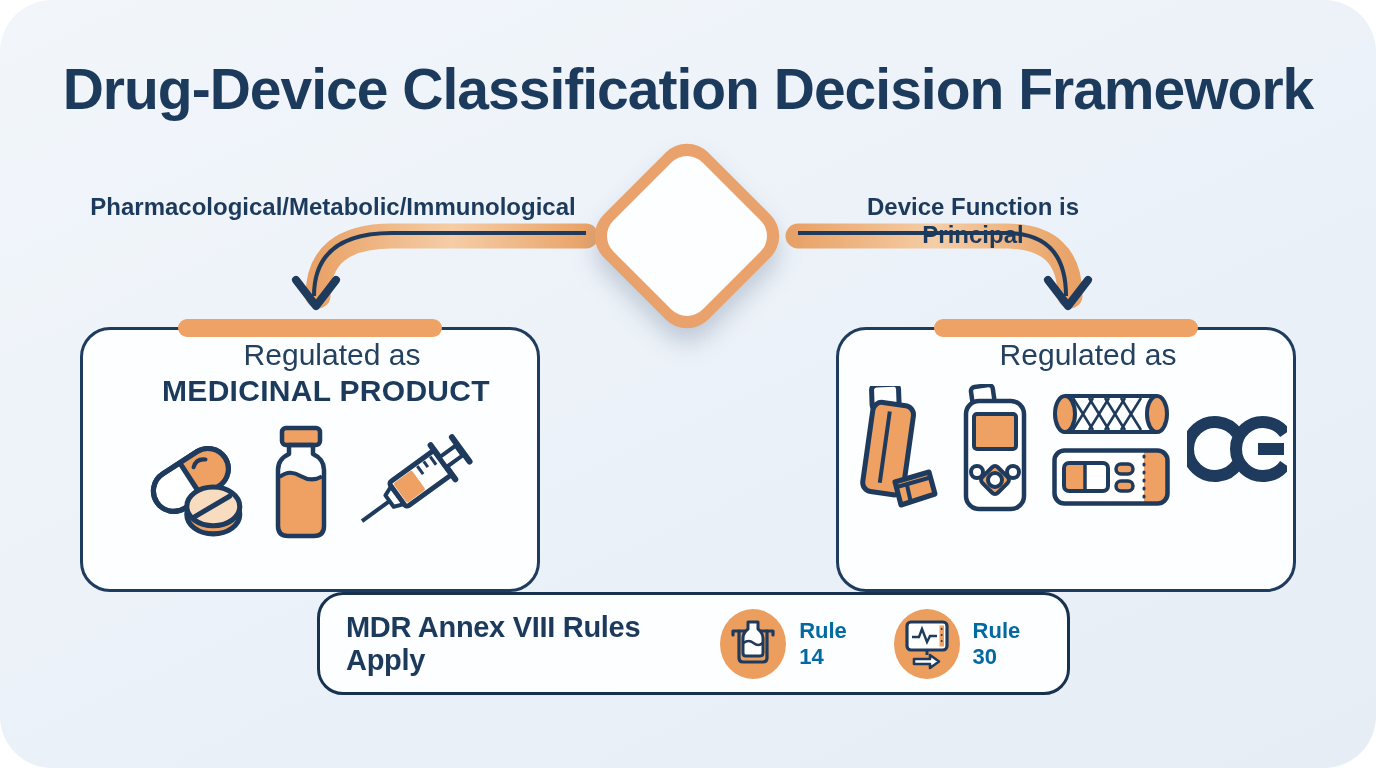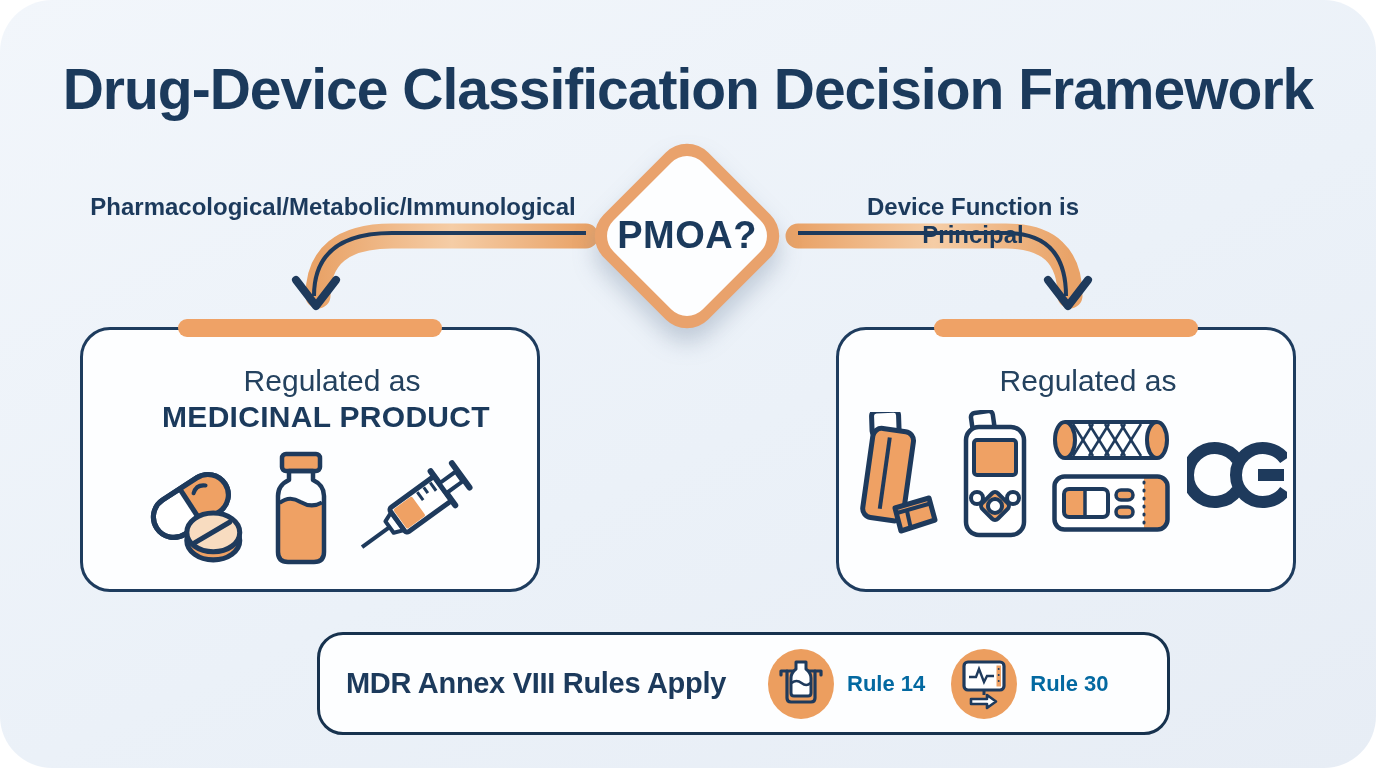--- a/index.html
+++ b/index.html
@@ -18,25 +18,25 @@
            box-shadow:10px 10px 22px rgba(110,130,155,.35);}
   .diamond-inner{position:absolute;inset:11px;background:#FDFEFF;border-radius:22px;}
   .diamond-label{position:absolute;left:587px;top:214px;width:200px;text-align:center;
                  font-size:38px;font-weight:800;letter-spacing:.5px;color:#1B3A5C;}
   .result-box{position:absolute;top:327px;width:460px;height:265px;background:#FDFEFF;
               border:3.5px solid #1E3C5E;border-radius:30px;box-sizing:border-box;text-align:center;}
   .result-box.left-box{left:80px;}
   .result-box.right-box{left:836px;}
   .tab-bar{position:absolute;top:-11px;left:50%;transform:translateX(-50%);
            width:264px;height:18px;border-radius:10px;background:#EFA266;}
-  .box-subtitle{margin-top:34px;font-size:30px;font-weight:500;color:#24425F;padding-left:44px;}
+  .box-subtitle{margin-top:8px;font-size:30px;font-weight:500;color:#24425F;padding-left:44px;}
   .box-title{margin-top:2px;font-size:30px;font-weight:800;letter-spacing:.3px;color:#1B3A5C;padding-left:32px;}
   .icon-row{display:flex;justify-content:center;align-items:center;margin-top:12px;gap:16px;}
   .icon-stack{display:flex;flex-direction:column;gap:12px;align-items:center;}
-  .footer-box{position:absolute;left:317px;top:632px;width:853px;height:103px;background:#FDFEFF;
+  .footer-box{position:absolute;left:317px;top:592px;width:753px;height:103px;background:#FDFEFF;
               border:3.5px solid #17324E;border-radius:26px;box-sizing:border-box;
               display:flex;align-items:center;padding:0 26px;}
   .footer-label{font-size:29px;font-weight:800;color:#1C3A5C;letter-spacing:-.3px;}
   .rule-badge{width:66px;height:70px;border-radius:50%;background:#EC9E5F;
               display:flex;align-items:center;justify-content:center;flex:none;}
   .rule-label{font-size:22px;font-weight:700;color:#0369a1;margin-left:13px;}
   .b1{margin-left:42px;} .b2{margin-left:26px;}
 </style>
 </head>
 <body>
@@ -70,21 +70,20 @@
       <path d="M1048 280 L1068 306 L1088 280" fill="none" stroke="#1E3A5C" stroke-width="8" stroke-linecap="round" stroke-linejoin="round"></path>
     </g>
   </svg>
 
   <div class="branch-label right">Device Function is Principal</div>
   <div class="branch-label left">Pharmacological/Metabolic/Immunological</div>
 
   <div class="diamond">
     <div class="diamond-inner"></div>
   </div>
-  <div class="diamond-label">PMOA?</div>
 
   <section class="result-box left-box">
     <div class="tab-bar"></div>
     <div class="box-subtitle">Regulated as</div>
     <div class="box-title">MEDICINAL PRODUCT</div>
     <div class="icon-row">
 
       <svg width="112" height="118" viewBox="0 0 110 112">
         <g transform="translate(0,12) rotate(-33 48 40)">
           <rect x="8" y="20" width="80" height="40" rx="20" fill="#FFFFFF" stroke="#1E3A5C" stroke-width="5"></rect>

